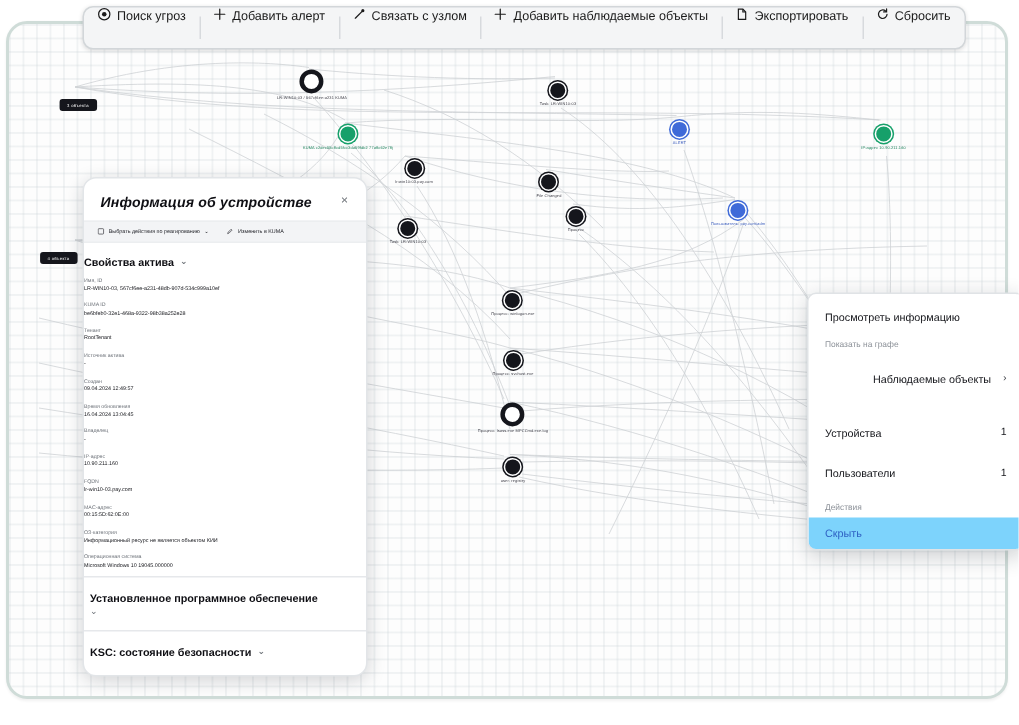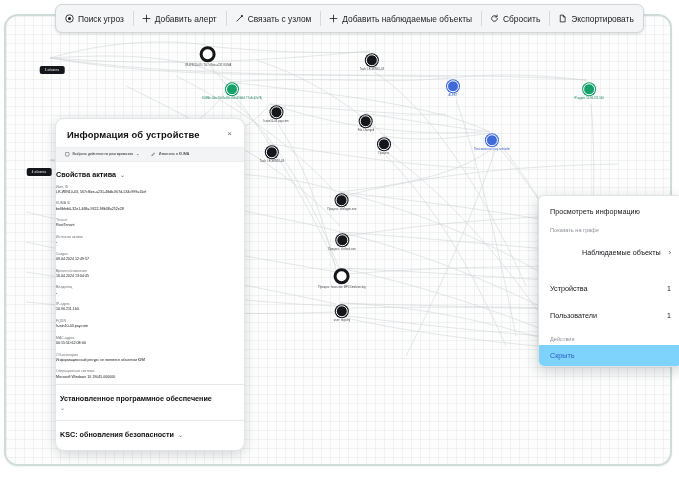--- a/index.html
+++ b/index.html
@@ -15,21 +15,21 @@
         background-image:
           linear-gradient(to right, rgba(195,205,210,.22) 1px, transparent 1px),
           linear-gradient(to bottom, rgba(195,205,210,.22) 1px, transparent 1px);
         background-size:9px 9px;}
   #edges{position:absolute;inset:0;}
 
   
   #toolbar{position:absolute;left:55px;top:4px;height:27px;display:flex;align-items:stretch;
            background:#f4f5f6;border:1px solid #d2d6d9;border-radius:7px;
            box-shadow:0 1px 3px rgba(0,0,0,.13);z-index:40;}
-  .tb-btn{display:flex;align-items:center;gap:4px;padding:0 9px;font-size:8.4px;color:#1b1b1b;
+  .tb-btn{display:flex;gap:4px;padding:0 9px;font-size:8.4px;color:#1b1b1b;
           white-space:nowrap;cursor:pointer;position:relative;}
   .tb-btn + .tb-btn::before{content:"";position:absolute;left:0;top:6px;bottom:6px;width:1px;background:#d7dadd;}
   .tb-ico{width:9px;height:9px;flex:none;display:block;}
 
   
   .node{position:absolute;display:flex;flex-direction:column;align-items:center;
         transform:translate(-50%,-50%);}
   .dot{width:10px;height:10px;border-radius:50%;background:#15161c;
        border:1.6px solid #fff;box-shadow:0 0 0 1px #15161c;}
   .dot.ring{background:#fff;border:3px solid #15161c;box-shadow:none;}
@@ -41,21 +41,21 @@
   .nlabel.blue{color:#3558bb;}
   .chip{position:absolute;transform:translate(-50%,-50%);background:#15161c;color:#fff;
         font-size:2.8px;padding:2px 5px;border-radius:2px;letter-spacing:.2px;white-space:nowrap;}
 
   
   #info{position:absolute;left:55px;top:118px;width:188px;
         background:#fff;border-radius:9px;border:1px solid #e2e5e8;
         box-shadow:0 3px 12px rgba(20,30,40,.18);z-index:50;overflow:hidden;}
   #info-head{display:flex;align-items:flex-start;justify-content:space-between;
              padding:10px 10px 7px 11px;}
-  #info-title{font-size:9.4px;font-weight:bold;color:#0f0f14;letter-spacing:.1px;}
+  #info-title{font-size:9.4px;font-weight:bold;color:#0f0f14;letter-spacing:.1px;font-style:italic;}
   #info-close{font-size:8px;color:#6a6f75;cursor:pointer;line-height:1;padding:1px 2px;}
   #info-actions{display:flex;align-items:center;gap:12px;background:#f3f4f6;
                 padding:4px 9px;border-top:1px solid #eceef0;border-bottom:1px solid #eceef0;}
   .act{display:flex;align-items:center;gap:3px;font-size:3.6px;color:#23242a;cursor:pointer;white-space:nowrap;}
   .act svg{width:4.5px;height:4.5px;flex:none;}
   #info-body{padding:8px 11px 4px 0;}
   .sect{font-size:7.2px;font-weight:bold;color:#0f0f14;display:flex;align-items:center;gap:4px;
         cursor:pointer;}
   .sect .car{font-size:6px;color:#6a6f75;}
   .prop{margin-top:6px;}
@@ -231,32 +231,32 @@
 
   <div class="tb-btn">
     <svg class="tb-ico" viewBox="0 0 12 12">
       <path d="M6 1.5v9M1.5 6h9" stroke="#1b1b1b" stroke-width="1.1" stroke-linecap="round"></path>
     </svg>
     <span>Добавить наблюдаемые объекты</span>
   </div>
 
   <div class="tb-btn">
     <svg class="tb-ico" viewBox="0 0 12 12">
+      <path d="M3 1.5h4l2.5 2.5v6.5H3z" fill="none" stroke="#1b1b1b" stroke-width="1.05"></path>
+      <path d="M7 1.5V4h2.5" fill="none" stroke="#1b1b1b" stroke-width="1.05"></path>
+    </svg>
+    <span>Экспортировать</span>
+  </div>
+
+  <div class="tb-btn">
+    <svg class="tb-ico" viewBox="0 0 12 12">
       <path d="M9.8 6a3.8 3.8 0 1 1-1.3-2.9" fill="none" stroke="#1b1b1b" stroke-width="1.1" stroke-linecap="round"></path>
       <path d="M9.4 1.3v2.6H6.8" fill="none" stroke="#1b1b1b" stroke-width="1.1" stroke-linecap="round"></path>
     </svg>
     <span>Сбросить</span>
-  </div>
-
-  <div class="tb-btn">
-    <svg class="tb-ico" viewBox="0 0 12 12">
-      <path d="M3 1.5h4l2.5 2.5v6.5H3z" fill="none" stroke="#1b1b1b" stroke-width="1.05"></path>
-      <path d="M7 1.5V4h2.5" fill="none" stroke="#1b1b1b" stroke-width="1.05"></path>
-    </svg>
-    <span>Экспортировать</span>
   </div>
 </div>
 
 <div id="info">
 
   <div id="info-head">
     <div id="info-title">Информация об устройстве</div>
     <div id="info-close">×</div>
   </div>
 
@@ -335,21 +335,21 @@
 
   <div class="sect-row">
     <div class="sect">
       <span>Установленное программное обеспечение</span>
     </div>
     <div class="car" style="font-size:6px;color:#6a6f75;margin-top:1px;">⌄</div>
   </div>
 
   <div class="sect-row" style="padding-bottom:11px;">
     <div class="sect">
-      <span>KSC: обновления безопасности</span>
+      <span>KSC: состояние безопасности</span>
       <span class="car">⌄</span>
     </div>
   </div>
 </div>
 
 <div id="menu">
 
   <div class="mi">
     <span>Просмотреть информацию</span>
   </div>

